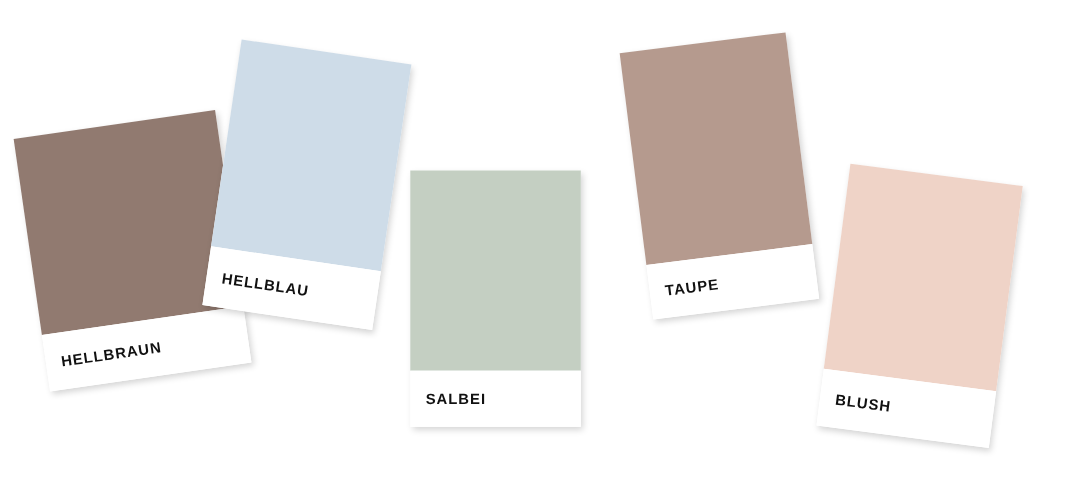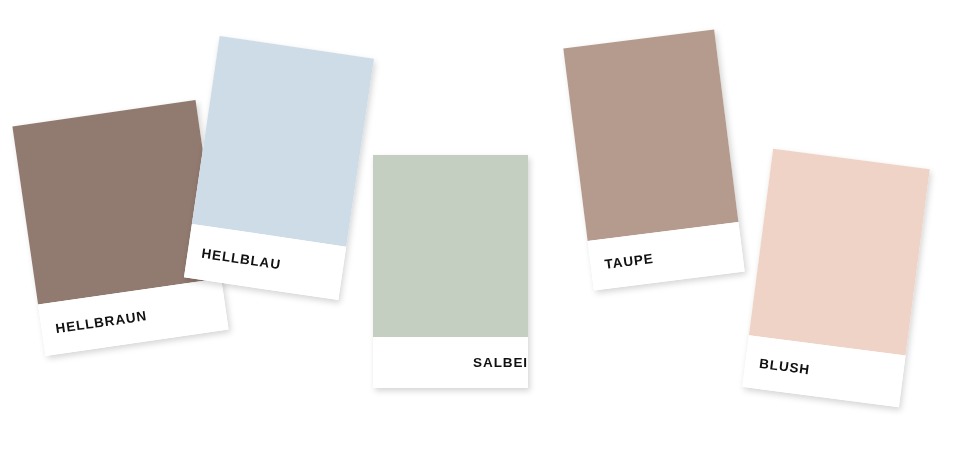--- a/index.html
+++ b/index.html
@@ -83,21 +83,21 @@
 
   
   #card-salbei {
     left: 373px;
     top: 155px;
     width: 155px;
     height: 233px;
     transform: rotate(0deg);
     z-index: 3;
   }
-  #card-salbei .swatch-label-band { height: 51px; justify-content: flex-end; }
+  #card-salbei .swatch-label-band { height: 51px; }
 
   
   #card-taupe {
     left: 578px;
     top: 38px;
     width: 152px;
     height: 244px;
     transform: rotate(-7.2deg);
     transform-origin: 50% 50%;
     z-index: 4;

